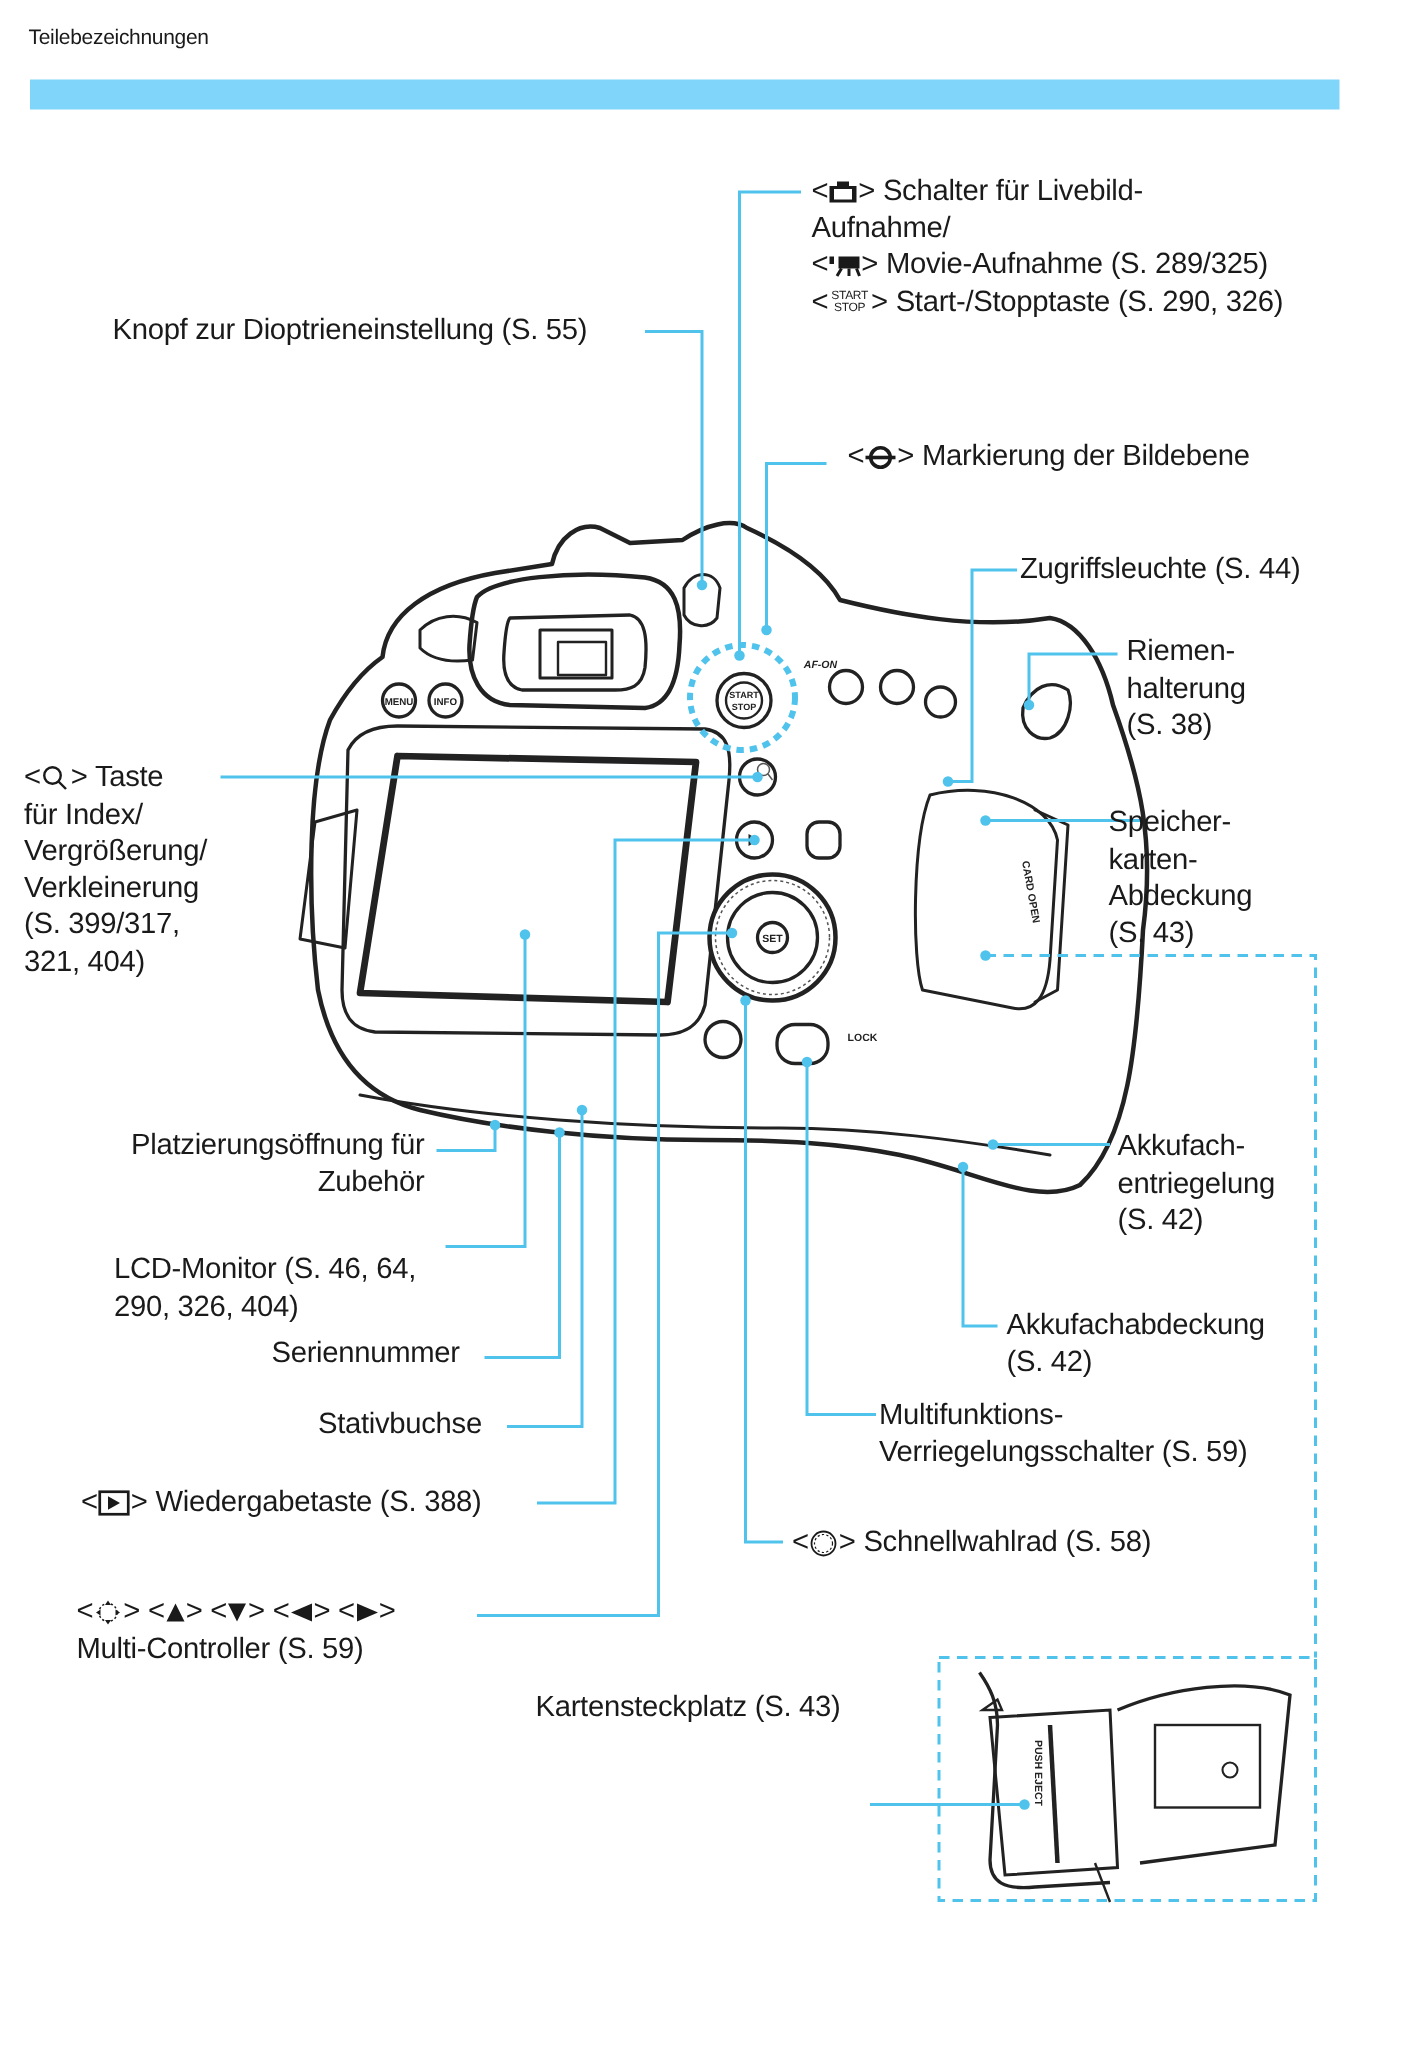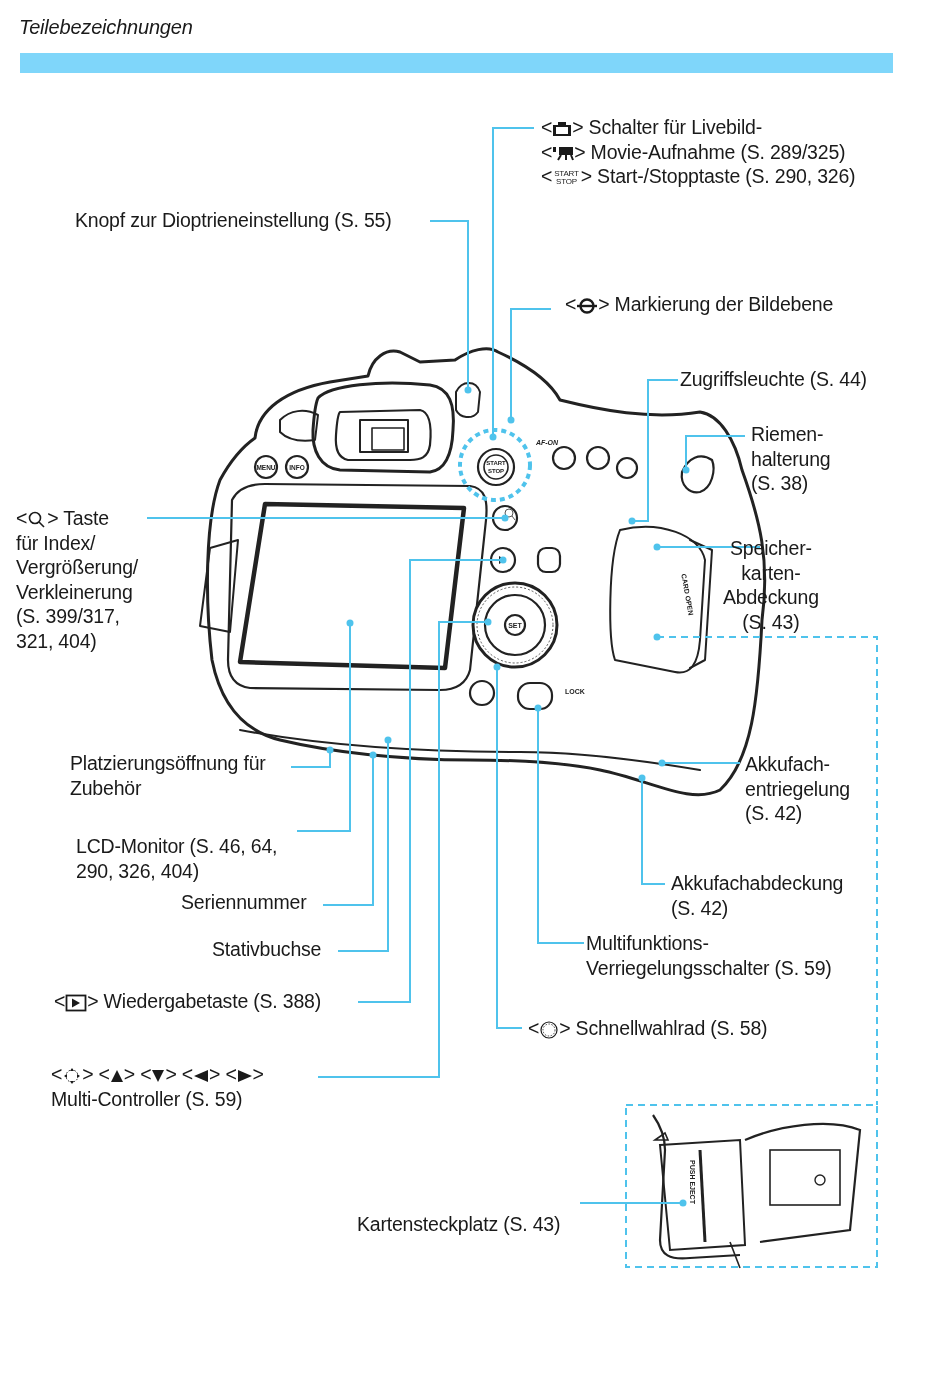--- a/index.html
+++ b/index.html
@@ -1,21 +1,21 @@
 <!DOCTYPE html>
 <html><head>
 <meta charset="utf-8">
 <style>
   html, body { margin:0; padding:0; background:#ffffff; }
   body { width:950px; height:1379px; position:relative; overflow:hidden;
          font-family:"Liberation Sans", sans-serif; color:#1a1a1a; }
-  .section-title { position:absolute; left:19px; top:16px; font-size:20px; letter-spacing:-0.2px;font-style:italic; }
+  .section-title { position:absolute; left:19px; top:16px; font-size:14px; letter-spacing:-0.2px; }
   .title-bar { position:absolute; left:20px; top:53px; width:873px; height:20px; background:#7fd6fa; }
   .lbl { position:absolute; font-size:19.5px; line-height:24.5px; white-space:nowrap; letter-spacing:-0.2px; }
-  .lbl.r { }
+  .lbl.r { text-align:right; }
   .page-num { position:absolute; left:19px; top:1346px; font-size:27px;margin-top:32px; }
   svg.lines { position:absolute; left:0; top:0; }
   .ic { display:inline-block; vertical-align:middle; }
 </style>
 </head>
 <body>
 
 <div class="section-title">Teilebezeichnungen</div>
 <div class="title-bar"></div>
 
@@ -159,20 +159,21 @@
     <circle cx="683" cy="1203" r="3.5"></circle>
   </g>
 </svg>
 
 <div class="lbl" style="left:541px;top:115px;">
   <div>&lt;<svg class="ic" width="20" height="16" viewBox="0 0 20 16">
         <rect x="1" y="4" width="18" height="11" fill="#1a1a1a"></rect>
         <rect x="6" y="1" width="8" height="4" fill="#1a1a1a"></rect>
         <rect x="4" y="6" width="12" height="7" fill="#fff"></rect>
       </svg>&gt; <span>Schalter für Livebild-</span></div>
+  <div>Aufnahme/</div>
   <div>&lt;<svg class="ic" width="22" height="16" viewBox="0 0 22 16">
         <rect x="1" y="2" width="3" height="5" fill="#1a1a1a"></rect>
         <rect x="7" y="2" width="14" height="8" fill="#1a1a1a"></rect>
         <path d="M9,10 L6,15 M14,10 L14,15 M19,10 L21,15" stroke="#1a1a1a" stroke-width="2"></path>
       </svg>&gt; <span>Movie-Aufnahme (S. 289/325)</span></div>
   <div>&lt;<span class="ic" style="font-size:8px;line-height:8px;text-align:center;margin:0 2px;"><span style="display:block">START</span><span style="display:block">STOP</span></span>&gt; <span>Start-/Stopptaste (S. 290, 326)</span></div>
 </div>
 
 <div class="lbl" style="left:75px;top:208px;">Knopf zur Dioptrieneinstellung (S. 55)</div>
 
@@ -194,21 +195,21 @@
         <circle cx="8" cy="7" r="5.5" fill="none" stroke="#1a1a1a" stroke-width="1.6"></circle>
         <line x1="12" y1="11" x2="17" y2="16" stroke="#1a1a1a" stroke-width="1.6"></line>
       </svg>&gt; <span>Taste</span></div>
   <div>für Index/</div>
   <div>Vergrößerung/</div>
   <div>Verkleinerung</div>
   <div>(S. 399/317,</div>
   <div>321, 404)</div>
 </div>
 
-<div class="lbl" style="left:723px;top:536px;text-align:center;">
+<div class="lbl" style="left:739px;top:536px;">
   <div>Speicher-</div>
     <div>karten-</div>
     <div>Abdeckung</div>
     <div>(S. 43)</div>
 </div>
 
 <div class="lbl r" style="left:70px;top:751px;width:213px;">
   <div>Platzierungsöffnung für</div>
     <div>Zubehör</div>
 </div>
@@ -265,15 +266,15 @@
     &lt;<svg class="ic" width="16" height="14" viewBox="0 0 16 14">
         <path d="M1,7 L15,1 L15,13 Z" fill="#1a1a1a"></path>
       </svg>&gt;
     &lt;<svg class="ic" width="16" height="14" viewBox="0 0 16 14">
         <path d="M1,1 L15,7 L1,13 Z" fill="#1a1a1a"></path>
       </svg>&gt;
   </div>
   <div>Multi-Controller (S. 59)</div>
 </div>
 
-<div class="lbl" style="left:357px;top:1212px;text-align:center;">Kartensteckplatz (S. 43)</div>
+<div class="lbl" style="left:357px;top:1126px;text-align:center;">Kartensteckplatz (S. 43)</div>
 
 <div class="page-num">30</div>
 
 </body></html>

